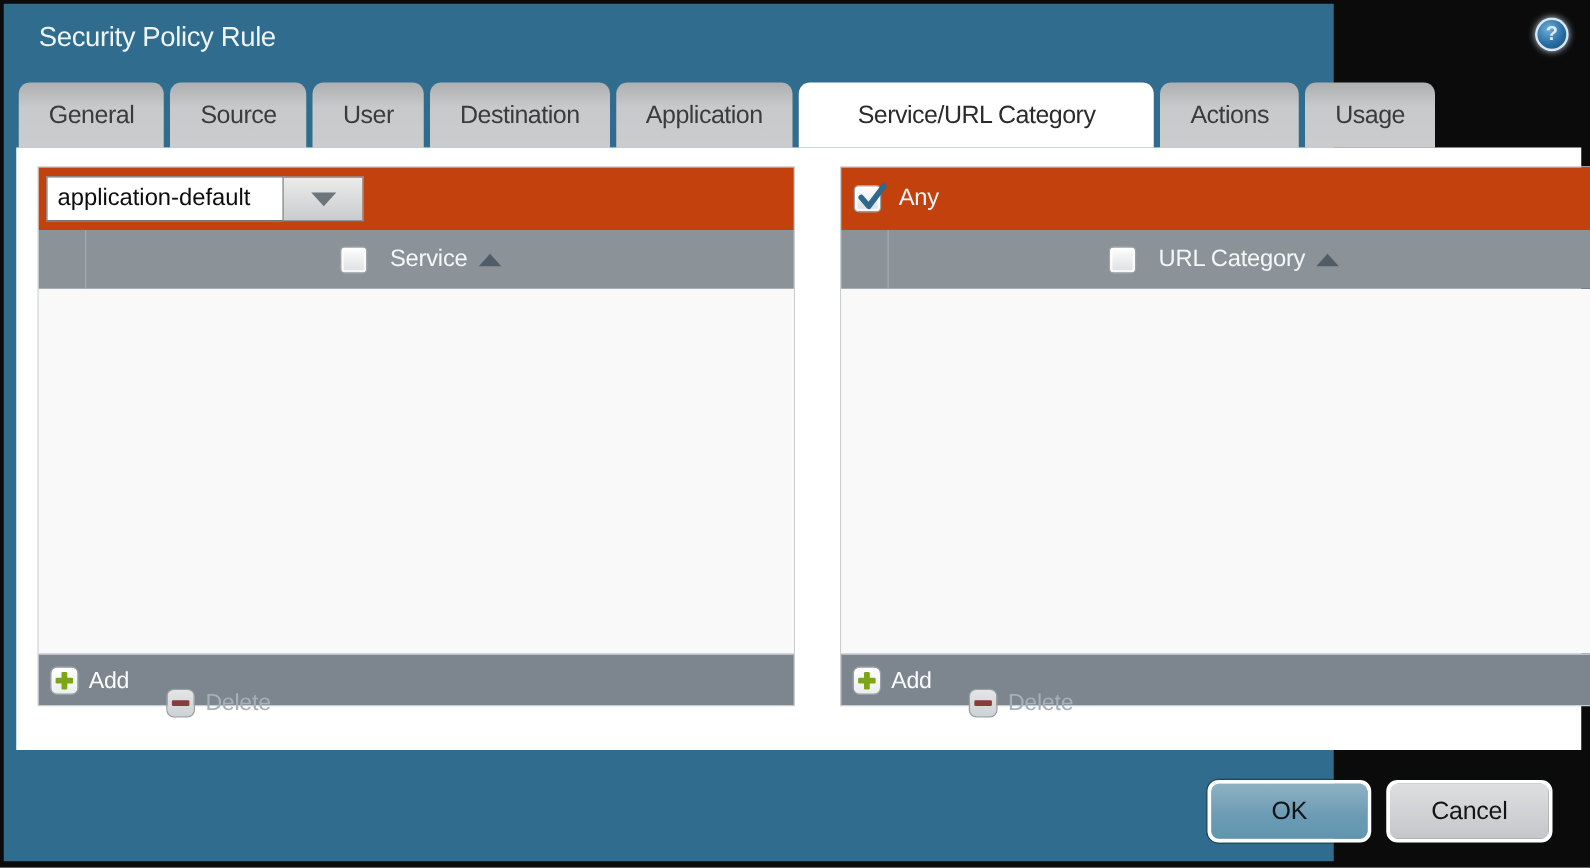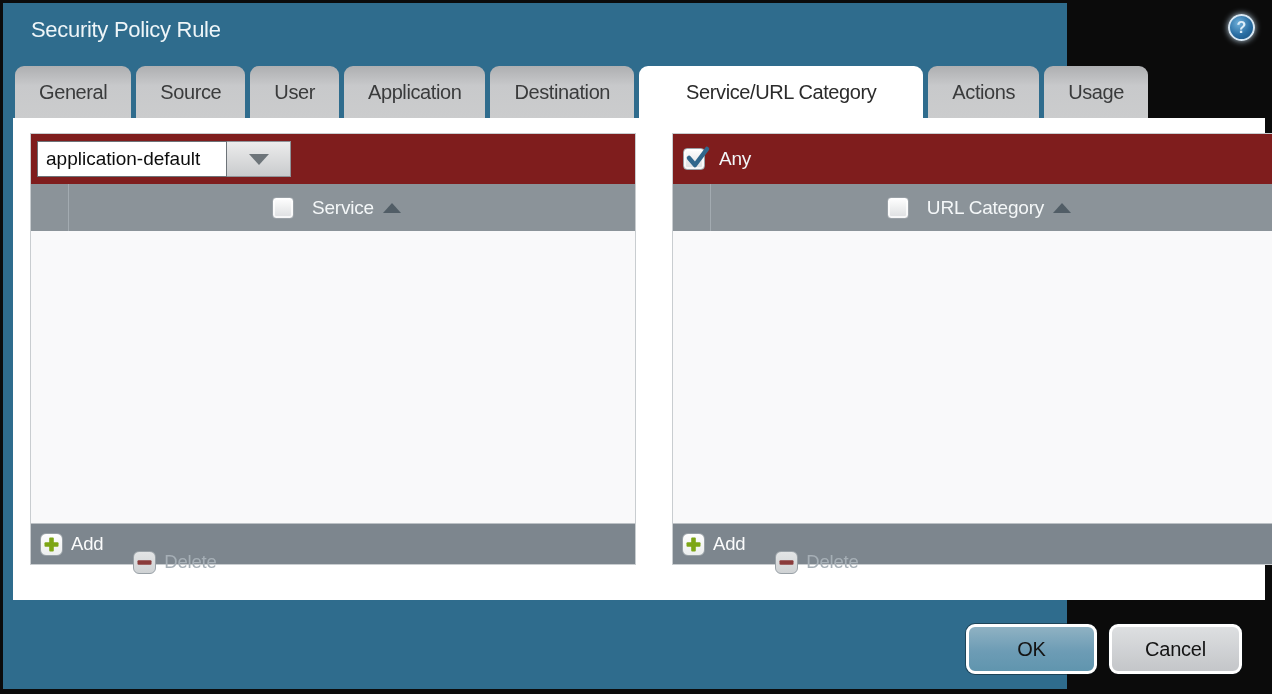--- a/index.html
+++ b/index.html
@@ -55,21 +55,21 @@
     background:#ffffff;
   }
   .panel {
     position:absolute; top:15px; height:432px;
     display:flex; flex-direction:column;
     border:1px solid #c9cdd0;
   }
   .panel.left  { left:17px;  width:606px; }
   .panel.right { left:659px; width:607px; }
   .panel-toolbar {
-    height:50px; background:#7f1d1d; flex:0 0 auto;
+    height:50px; background:#c2410c; flex:0 0 auto;
     display:flex; align-items:center; padding-left:6px;
   }
   .combo { display:flex; height:36px; }
   .combo input {
     width:190px; height:36px; border:1px solid #6d7378;
     font-family:"Liberation Sans", sans-serif; font-size:19px;
     padding:0 8px; color:#0c0c0c; background:#fff; outline:none;
   }
   .combo-trigger {
     width:64px; height:36px; border:1px solid #8f9499; border-left:none;
@@ -149,22 +149,22 @@
     <div class="title">Security Policy Rule</div>
 
     <div class="help-btn">
       <span>?</span>
     </div>
 
     <div class="tabs">
       <div class="tab">General</div>
       <div class="tab">Source</div>
       <div class="tab">User</div>
+      <div class="tab">Destination</div>
       <div class="tab">Application</div>
-      <div class="tab">Destination</div>
       <div class="tab active">Service/URL Category</div>
       <div class="tab">Actions</div>
       <div class="tab">Usage</div>
     </div>
 
     <div class="content">
 
       <div class="panel left">
         <div class="panel-toolbar">
           <div class="combo">

